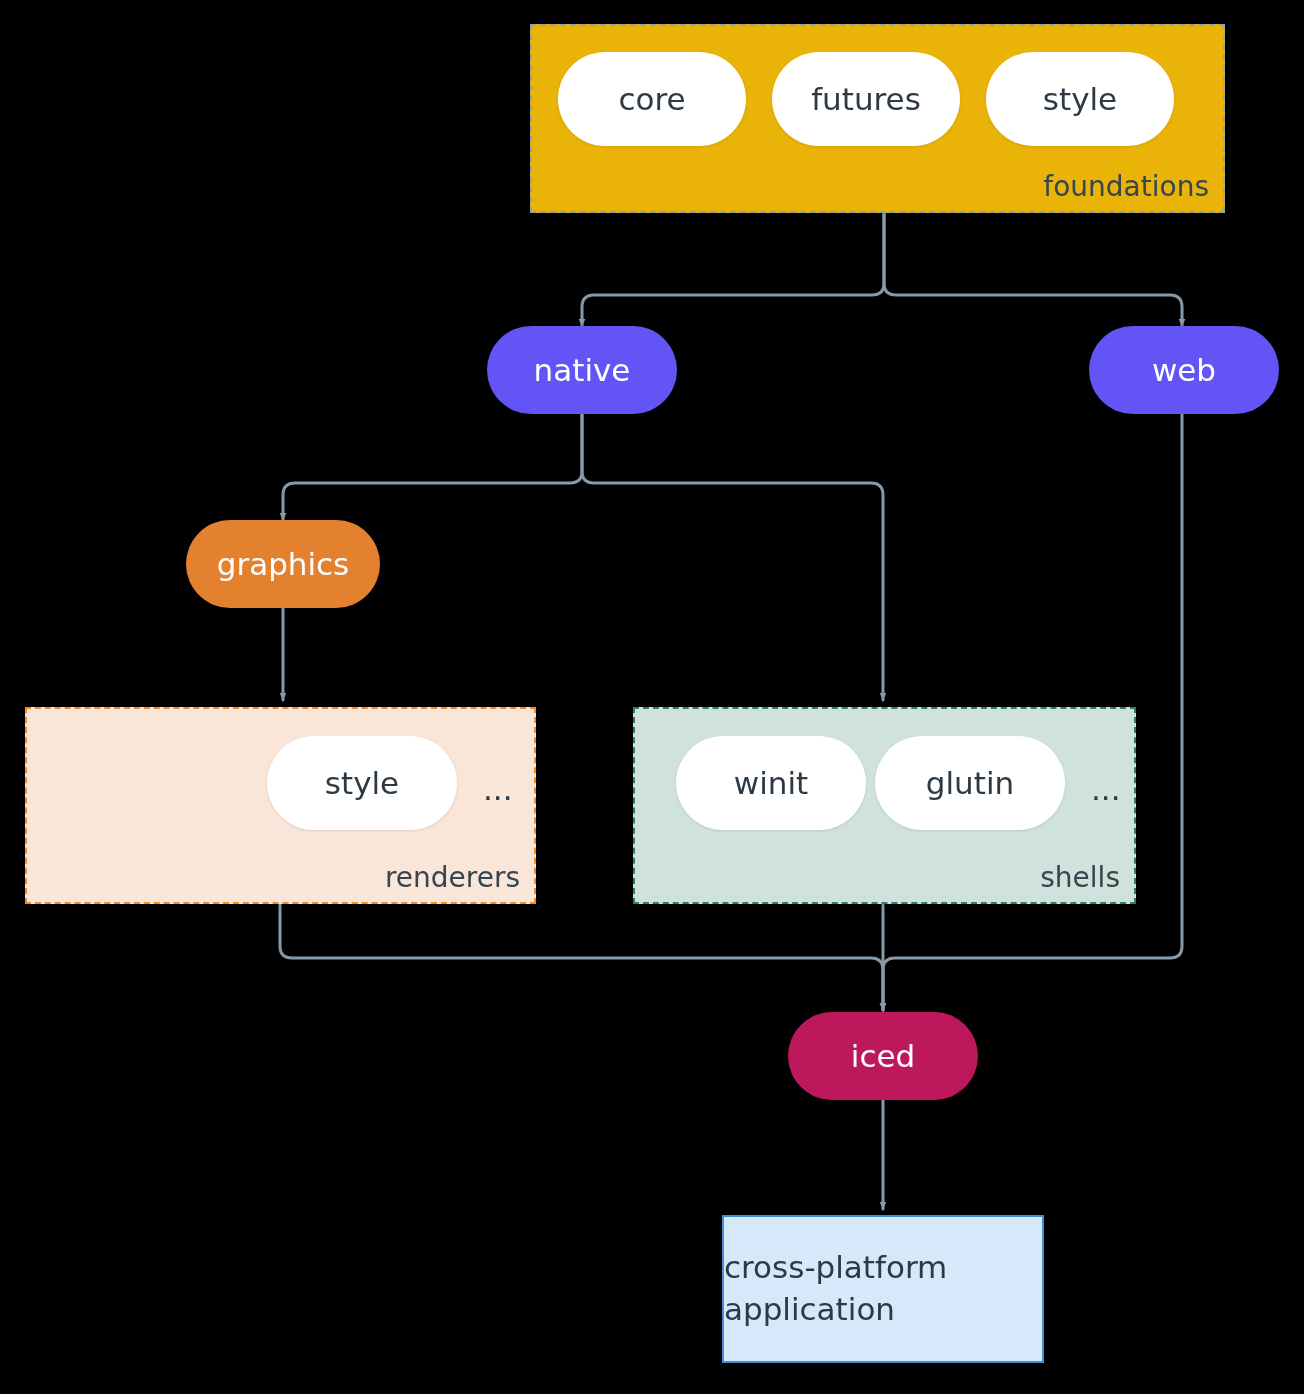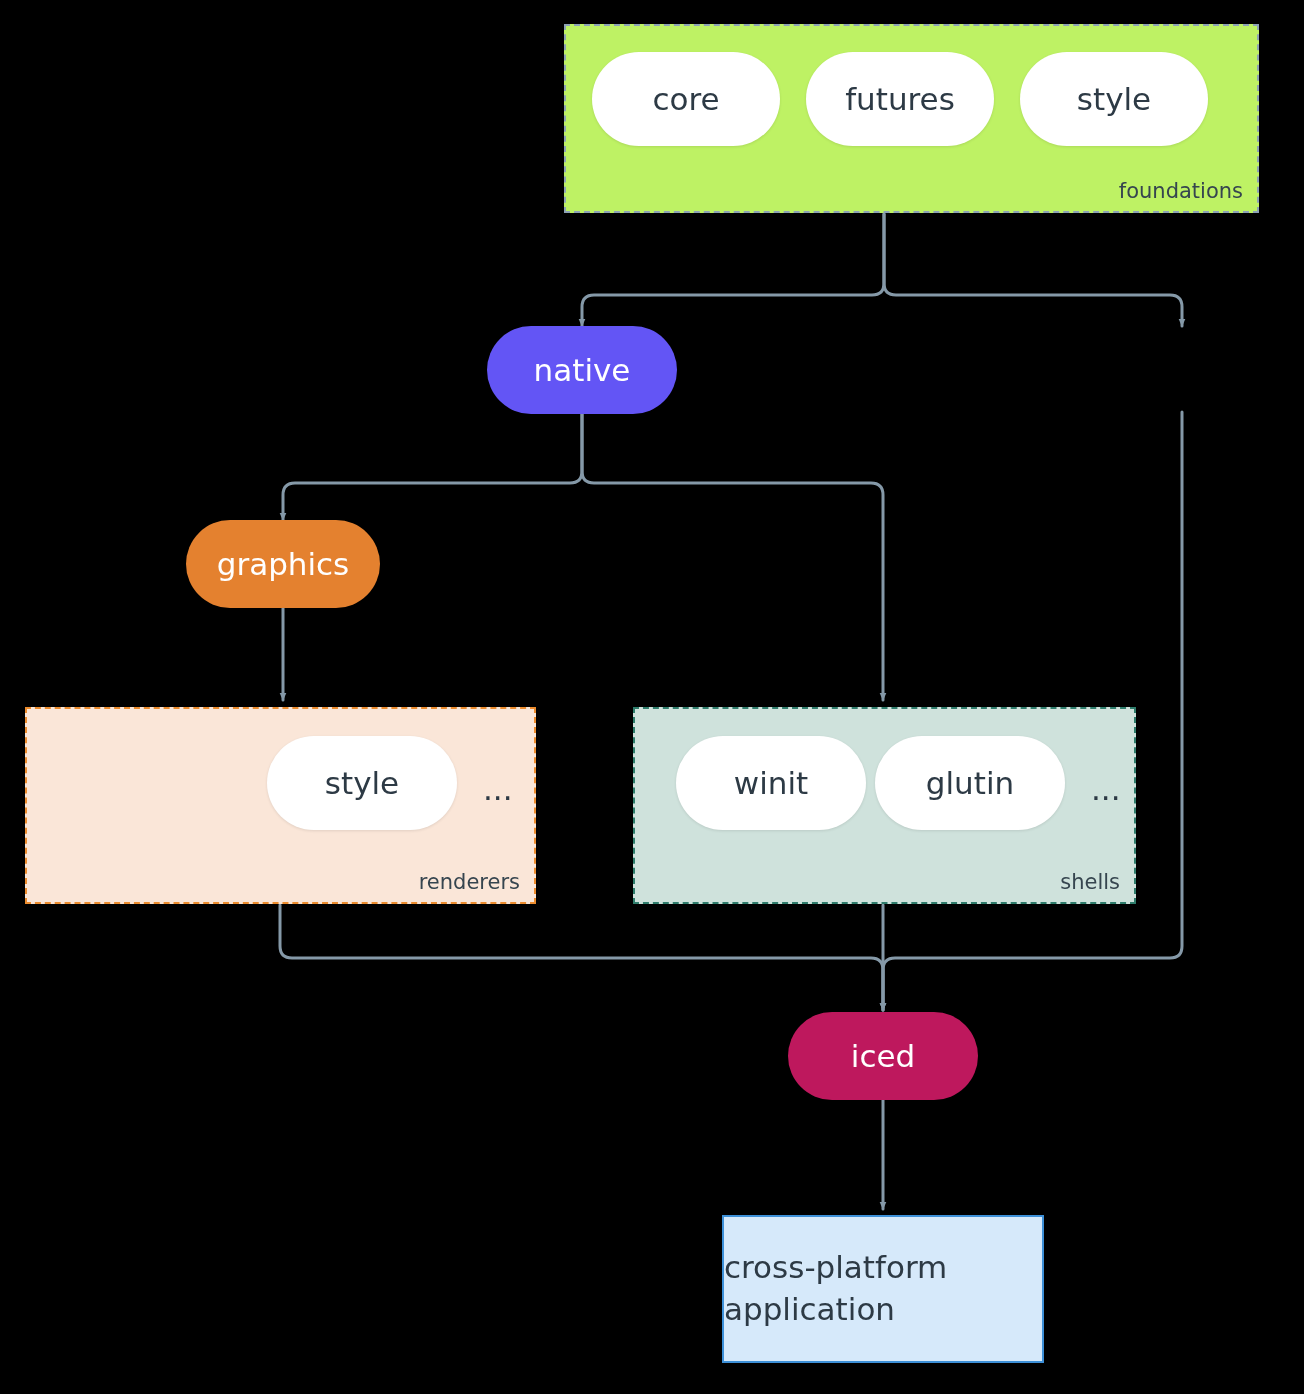--- a/index.html
+++ b/index.html
@@ -31,31 +31,31 @@
   .group {
     position: absolute;
     box-sizing: border-box;
     border-style: dashed;
     border-width: 2px;
   }
   .group-label {
     position: absolute;
     right: 14px;
     bottom: 8px;
-    font-size: 21px;
+    font-size: 28px;
     color: #36454f;
     white-space: nowrap;
   }
 
   #group-foundations {
-    left: 564px;
+    left: 530px;
     top: 24px;
     width: 695px;
     height: 189px;
-    background: #bef264;
+    background: #eab308;
     border-color: #8da2b5;
   }
   #group-renderers {
     left: 25px;
     top: 707px;
     width: 511px;
     height: 197px;
     background: #fae6d8;
     border-color: #ec8c2e;
   }
@@ -166,20 +166,23 @@
     <div class="pill" style="left:454px; top:26px; width:188px; height:94px;">
       <span>style</span>
     </div>
     <div class="group-label">foundations</div>
   </div>
 
   <div class="stadium purple" style="left:487px; top:326px; width:190px; height:88px;">
     <span>native</span>
   </div>
 
+  <div class="stadium purple" style="left:1089px; top:326px; width:190px; height:88px;">
+    <span>web</span>
+  </div>
 
   <div class="stadium orange" style="left:186px; top:520px; width:194px; height:88px;">
     <span>graphics</span>
   </div>
 
   <div class="group" id="group-renderers">
     <div class="pill" style="left:240px; top:27px; width:190px; height:94px;">
       <span>style</span>
     </div>
     <div class="ellipsis" style="left:456px; top:65px;">...</div>

